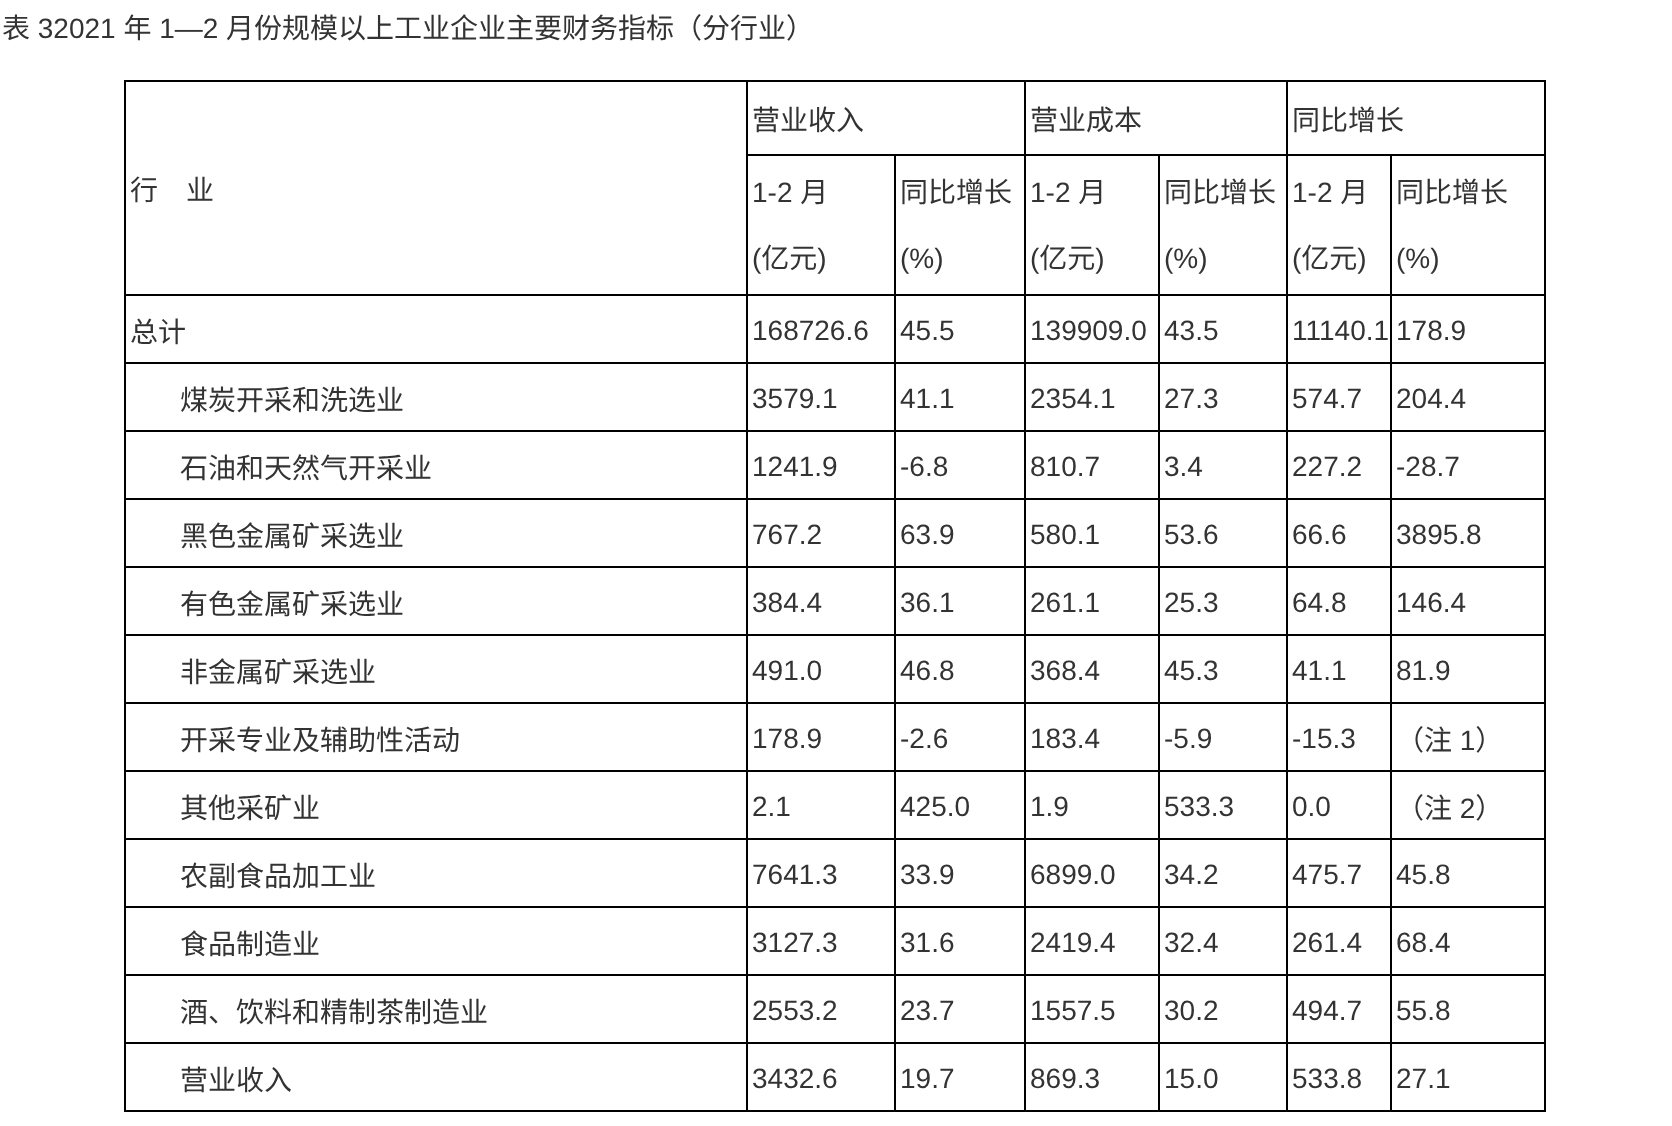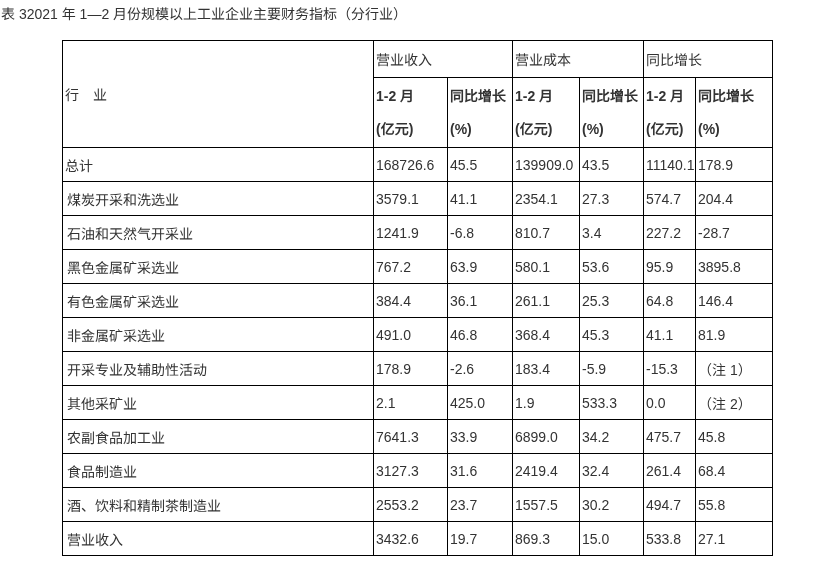--- a/index.html
+++ b/index.html
@@ -39,24 +39,24 @@
   .stat-table th, .stat-table td {
     border: 1px solid #000000;
     font-weight: normal;
     text-align: left;
     vertical-align: middle;
     padding: 0 1px 0 2px;
     white-space: nowrap;
     overflow: hidden;
   }
   .stat-table thead tr.group-row th { height: 36px; vertical-align: middle; }
-  .stat-table thead tr.sub-row th { height: 69px; font-weight: bold; }
+  .stat-table thead tr.sub-row th { height: 69px; }
   .stat-table thead .two-line { line-height: 33px; }
   .stat-table tbody td { height: 33px; }
-  .stat-table td.indent { padding-left: 4px; }
+  .stat-table td.indent { padding-left: 27px; }
   .col-industry { width: 311px; }
   .col-rev-amt  { width: 74px; }
   .col-rev-gr   { width: 65px; }
   .col-cost-amt { width: 67px; }
   .col-cost-gr  { width: 64px; }
   .col-prof-amt { width: 52px; }
   .col-prof-gr  { width: 77px; }
 </style>
 </head>
 <body>
@@ -148,21 +148,21 @@
         <td>3.4</td>
         <td>227.2</td>
         <td>-28.7</td>
       </tr>
       <tr>
         <td class="indent">黑色金属矿采选业</td>
         <td>767.2</td>
         <td>63.9</td>
         <td>580.1</td>
         <td>53.6</td>
-        <td>95.9</td>
+        <td>66.6</td>
         <td>3895.8</td>
       </tr>
       <tr>
         <td class="indent">有色金属矿采选业</td>
         <td>384.4</td>
         <td>36.1</td>
         <td>261.1</td>
         <td>25.3</td>
         <td>64.8</td>
         <td>146.4</td>

